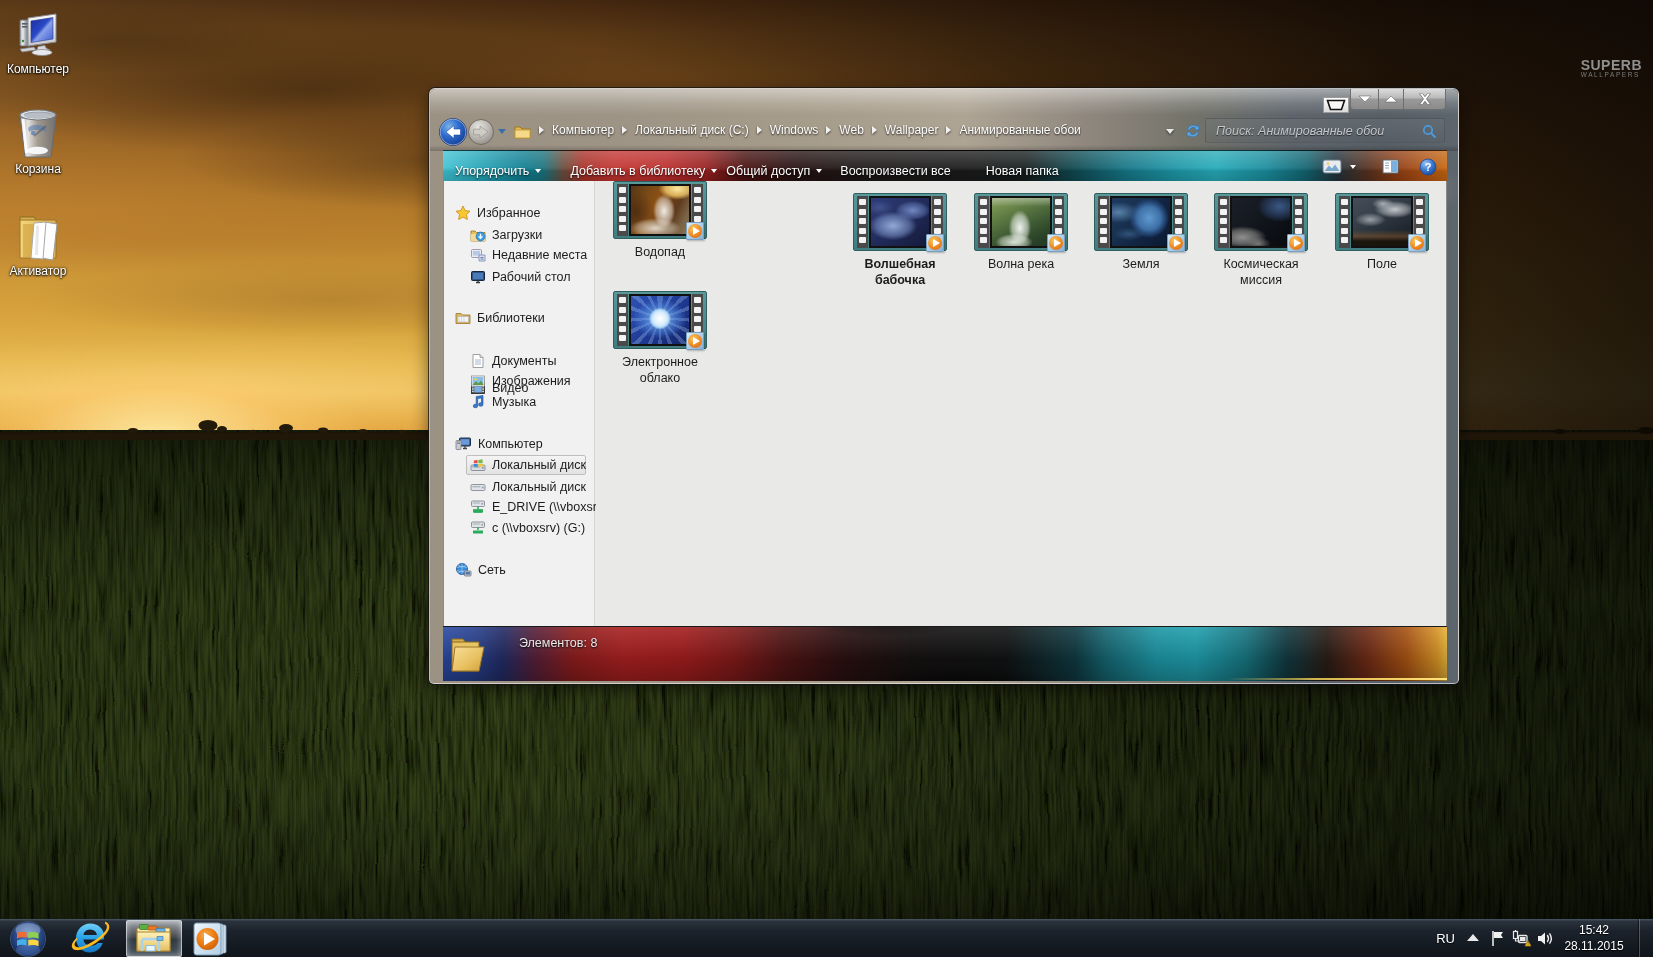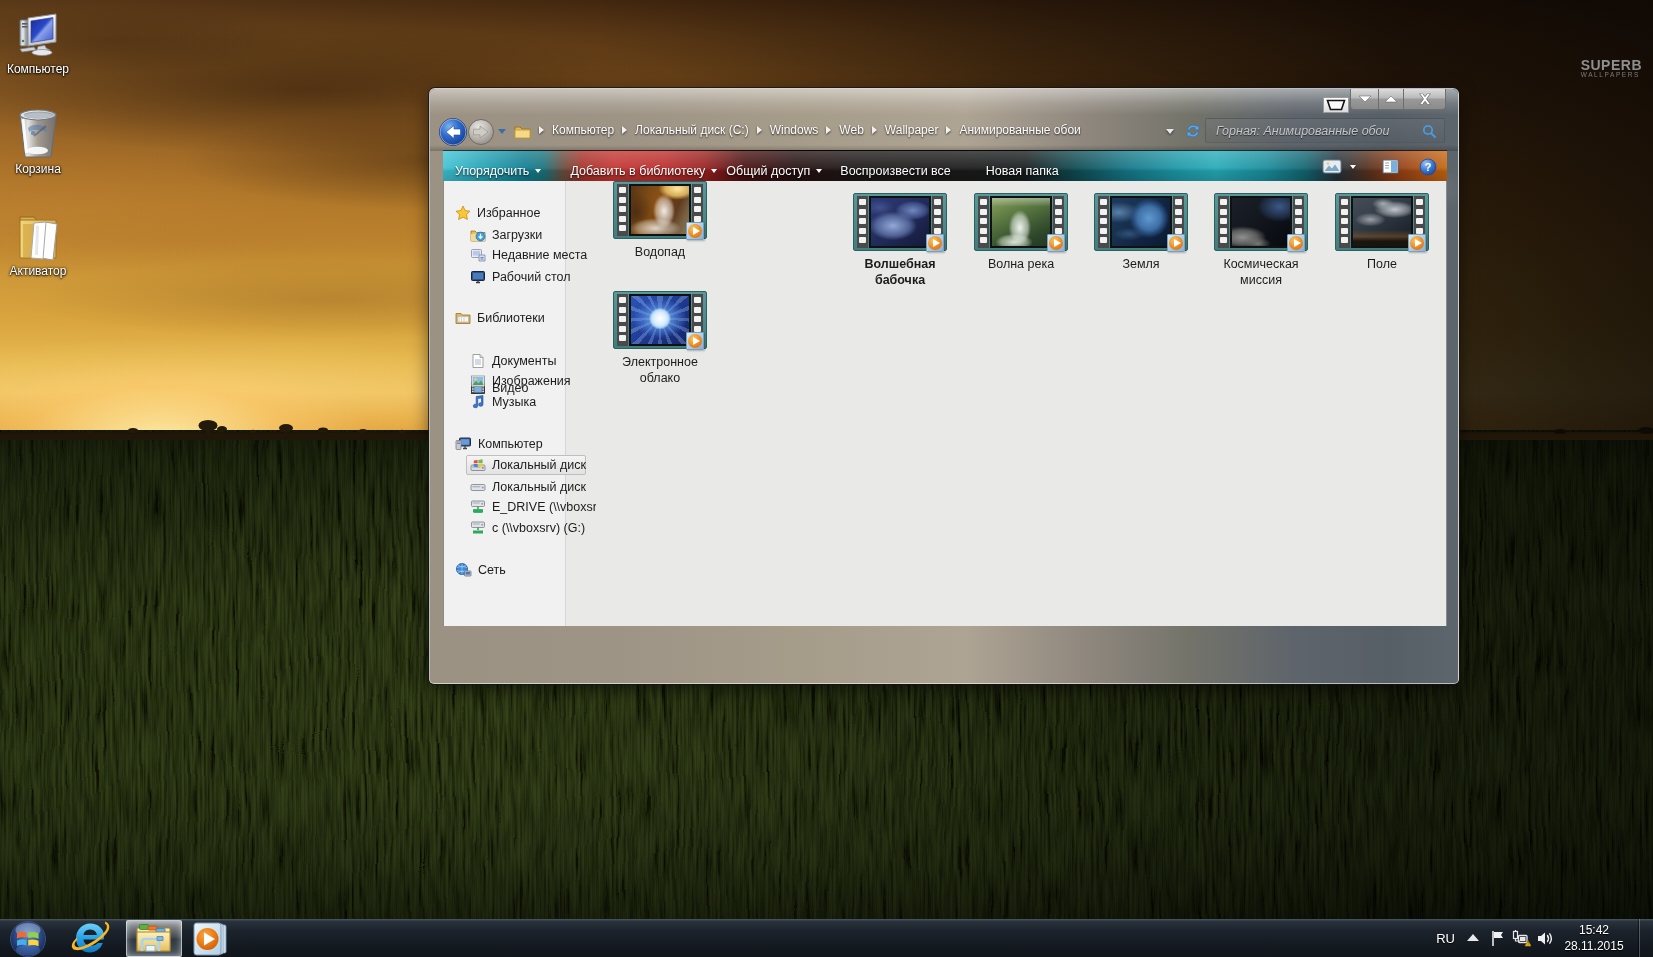--- a/index.html
+++ b/index.html
@@ -91,21 +91,21 @@
         #1a8c9c 82%, #12636f 86%, #23313a 89%, #53301f 92%, #8f3d14 95%, #b35513 98%, #c4660f 100%);
     border-top:1px solid rgba(0,0,0,.55);
     display:flex; align-items:center;
   }
   .tbitem { color:#fff; font-size:12.5px; text-shadow:0 1px 2px rgba(0,0,0,.8); margin-left:24px; display:flex; align-items:center; }
   .tbitem .dd { width:0; height:0; border-top:4px solid #fff; border-left:3.5px solid transparent; border-right:3.5px solid transparent; margin-left:6px; }
   #tbicons { position:absolute; right:10px; top:0; height:31px; display:flex; align-items:center; gap:8px; }
 
   
   #main { position:absolute; left:14px; right:12px; top:93px; bottom:58px; background:#e9e9e8; border-left:1px solid #8a8a8a; border-right:1px solid #8a8a8a; }
-  #sidebar { position:absolute; left:0; top:0; bottom:0; width:122px; background:#f1f1f1; border-right:1px solid #d6d6d6; }
+  #sidebar { position:absolute; left:0; top:0; bottom:0; width:151px; background:#f1f1f1; border-right:1px solid #d6d6d6; }
   #files { position:absolute; left:152px; right:0; top:0; bottom:0; background:#e9e9e8; }
 
   .navitem { position:absolute; height:20px; display:flex; align-items:center; font-size:12.5px; color:#1c1c1c; white-space:nowrap; }
   .navitem svg { margin-right:6px; flex:0 0 auto; }
 
   
   .fitem { position:absolute; width:120px; text-align:center; }
   .strip { position:relative; width:94px; height:58px; margin:0 auto;
     background:linear-gradient(#59999a, #3f7d7e); border:1px solid #2f5f60; border-radius:2px; }
   .strip .holes { position:absolute; top:2px; bottom:2px; width:11px; background:#4a4a4a; }
@@ -332,21 +332,21 @@
         <span class="crumbtxt">Wallpaper</span>
       <span class="crumbsep"></span>
         <span class="crumbtxt">Анимированные обои</span>
     </div>
     <div style="position:absolute;left:723px;top:15px;width:0;height:0;border-top:5px solid #e8e8e8;border-left:4.5px solid transparent;border-right:4.5px solid transparent;filter:drop-shadow(0 1px 1px rgba(0,0,0,.6));"></div>
 
     <svg width="18" height="18" style="position:absolute;left:741px;top:8px;" viewBox="0 0 18 18">
       <path d="M3.5,7.5 A6,6 0 0 1 13,4.5 L14.5,3 L15,8 L10,7.5 L11.6,6 A4.2,4.2 0 0 0 5.3,8.2 Z" fill="#5aa8e8" stroke="#2a6aa8" stroke-width=".5"></path>
       <path d="M14.5,10.5 A6,6 0 0 1 5,13.5 L3.5,15 L3,10 L8,10.5 L6.4,12 A4.2,4.2 0 0 0 12.7,9.8 Z" fill="#5aa8e8" stroke="#2a6aa8" stroke-width=".5"></path>
     </svg>
-    <div id="search">Горная: Анимированные обои</div>
+    <div id="search">Поиск: Анимированные обои</div>
     <svg width="15" height="15" style="position:absolute;right:8px;top:10px;" viewBox="0 0 15 15">
       <circle cx="6" cy="6" r="4.2" fill="none" stroke="#4a9ade" stroke-width="1.8"></circle>
       <line x1="9.2" y1="9.2" x2="13" y2="13" stroke="#4a9ade" stroke-width="2" stroke-linecap="round"></line>
     </svg>
   </div>
 
   <div id="toolbar">
     <div class="tbitem" style="margin-left:12px;">Упорядочить<span class="dd"></span></div>
     <div class="tbitem" style="margin-left:29px;">Добавить в библиотеку<span class="dd"></span></div>
     <div class="tbitem" style="margin-left:9px;">Общий доступ<span class="dd"></span></div>
@@ -684,20 +684,36 @@
               <div class="circ">
                 <div class="tri"></div>
               </div>
             </div>
         </div>
         <div class="flabel">Электронное<br>облако</div>
       </div>
     </div>
   </div>
 
+  <div id="details">
+    <svg width="38" height="42" viewBox="0 0 38 42" style="position:absolute;left:6px;top:6px;">
+      <defs>
+          <linearGradient id="fldg" x1="0" y1="0" x2="1" y2="1">
+            <stop offset="0" stop-color="#f8e098"></stop>
+            <stop offset="60%" stop-color="#e8c060"></stop>
+            <stop offset="100%" stop-color="#cfa03c"></stop>
+          </linearGradient>
+        </defs>
+      <path d="M3,6 L14,6 17,10 3,10 Z" fill="#d8ae4e" stroke="#8a6a1e" stroke-width="1"></path>
+      <path d="M3,9 L30,9 30,38 3,38 Z" fill="#e8c466" stroke="#8a6a1e" stroke-width="1"></path>
+      <path d="M6,14 L35,14 30,38 3,38 Z" fill="url(#fldg)" stroke="#9a7628" stroke-width="1"></path>
+    </svg>
+    <div class="txt">Элементов: 8</div>
+    <div style="position:absolute;right:0;bottom:1px;width:220px;height:2px;background:linear-gradient(to right, rgba(255,220,80,0), rgba(255,220,90,.8) 40%, #ffe27a);"></div>
+  </div>
 </div>
 
 
 <div id="taskbar">
 
   <svg width="40" height="40" viewBox="0 0 40 40" style="position:absolute;left:8px;top:0;">
     <defs>
       <radialGradient id="orbg" cx="50%" cy="38%" r="72%">
         <stop offset="0" stop-color="#5585c8"></stop>
           <stop offset="50%" stop-color="#2a4a88"></stop>

